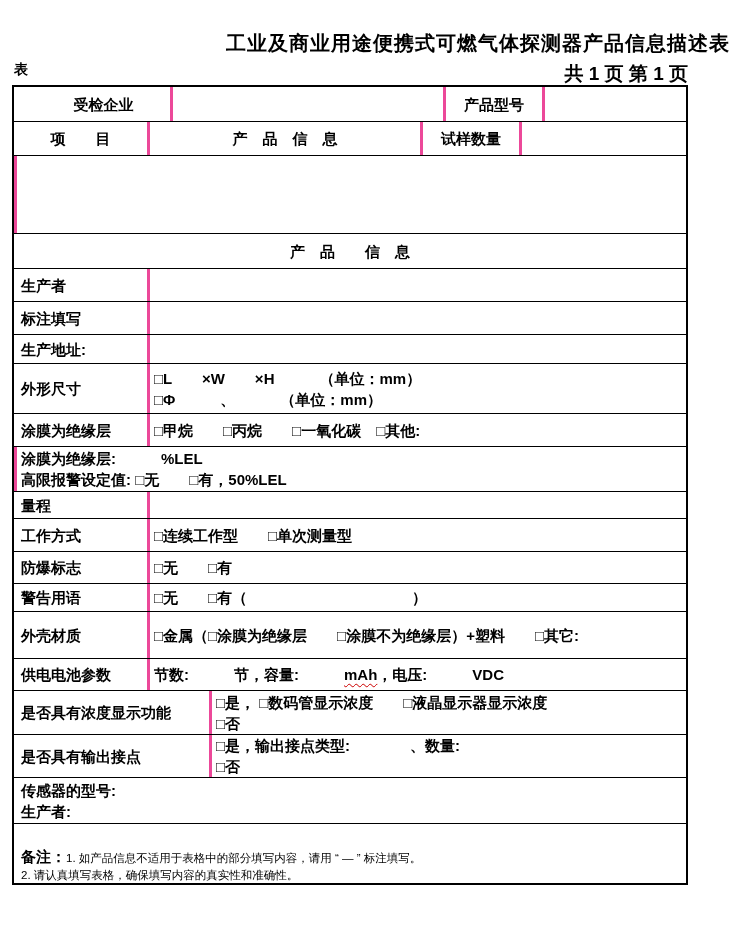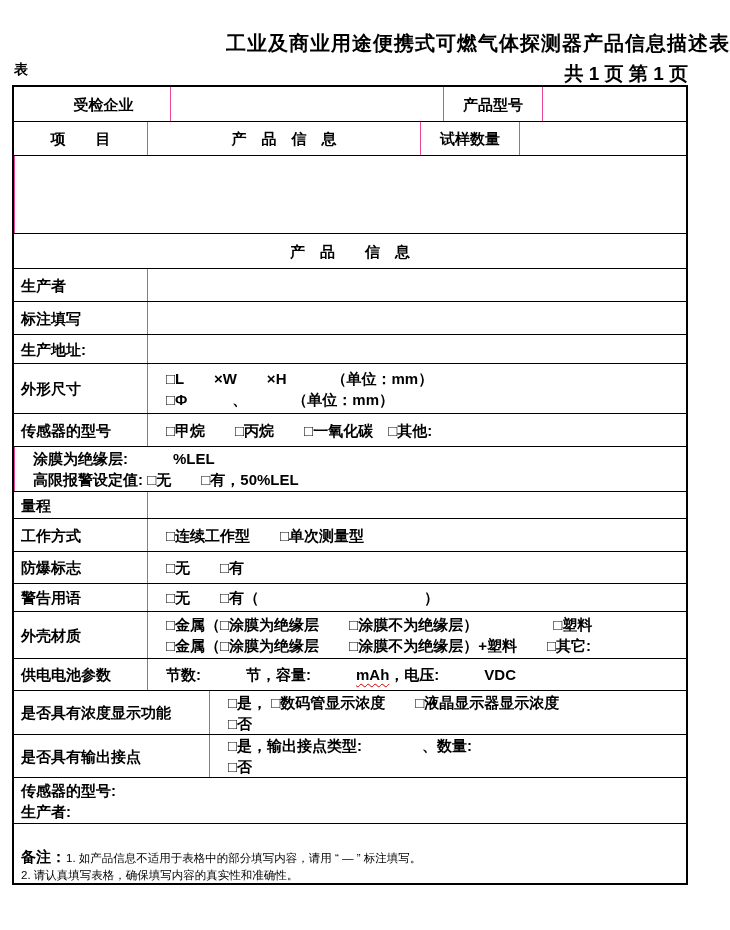--- a/index.html
+++ b/index.html
@@ -13,29 +13,29 @@
   }
   .tbl-word { position:absolute; left:14px; top:61px; font-size:14px; font-weight:bold; }
   .page-info { position:absolute; right:42px; top:61px; font-size:19px; font-weight:bold; white-space:pre; }
   .tbl {
     position:absolute; left:12px; top:85px; width:676px; height:800px;
     border:2px solid #000; box-sizing:border-box; display:flex; flex-direction:column;
   }
   .row { display:flex; border-top:1px solid #000; box-sizing:border-box; flex:0 0 auto; }
   .row.first { border-top:none;margin-left:23px; }
   .cell {
-    border-left:1px solid #ec4899; box-sizing:border-box;
+    border-left:3px solid #ec4899; box-sizing:border-box;
     display:flex; flex-direction:column; justify-content:center;
     font-size:15px; font-weight:bold; line-height:21px;
     white-space:pre-wrap; overflow:hidden;
   }
   .cell.nol { border-left:none; }
   .lab { padding-left:7px; }
   .lab.center { align-items:center; padding-left:0; text-align:center; }
-  .val { padding-left:18px; }
+  .val { padding-left:4px; }
   .grow { flex:1 1 auto; }
   .sq { text-decoration:underline wavy #cc0000; text-decoration-thickness:1px; text-underline-offset:3px; }
   .bz { font-size:15px; font-weight:bold; }
   .note { font-size:11.5px; font-weight:normal; line-height:16px; }
   .remarks-cell { justify-content:flex-end; padding-top:4px; }
 </style>
 </head>
 <body>
 
 <div class="page">
@@ -85,21 +85,21 @@
 
     <div class="row" style="height:50px">
       <div class="cell nol lab" style="width:133px">外形尺寸</div>
       <div class="cell val grow">
         <div>□L　　×W　　×H　　　（单位：mm）</div>
         <div>□Φ　　　、　　　（单位：mm）</div>
       </div>
     </div>
 
     <div class="row" style="height:33px">
-      <div class="cell nol lab" style="width:133px">传感器的型号</div>
+      <div class="cell nol lab" style="width:133px">涂膜为绝缘层</div>
       <div class="cell val grow">□甲烷　　□丙烷　　□一氧化碳　□其他:</div>
     </div>
 
     <div class="row" style="height:45px">
       <div class="cell val grow">
         <div>涂膜为绝缘层:　　　%LEL</div>
         <div>高限报警设定值: □无　　□有，50%LEL</div>
       </div>
     </div>
 
@@ -119,21 +119,20 @@
     </div>
 
     <div class="row" style="height:28px">
       <div class="cell nol lab" style="width:133px">警告用语</div>
       <div class="cell val grow">□无　　□有（　　　　　　　　　　　）</div>
     </div>
 
     <div class="row" style="height:47px">
       <div class="cell nol lab" style="width:133px">外壳材质</div>
       <div class="cell val grow">
-        <div>□金属（□涂膜为绝缘层　　□涂膜不为绝缘层）　　　　　□塑料</div>
         <div>□金属（□涂膜为绝缘层　　□涂膜不为绝缘层）+塑料　　□其它:</div>
       </div>
     </div>
 
     <div class="row" style="height:32px">
       <div class="cell nol lab" style="width:133px">供电电池参数</div>
       <div class="cell val grow" style="flex-direction:row; align-items:center; justify-content:flex-start;"><span>节数:　　　节，容量:　　　</span><span class="sq">mAh</span><span>，电压:　　　VDC</span></div>
     </div>
 
     <div class="row" style="height:44px">

